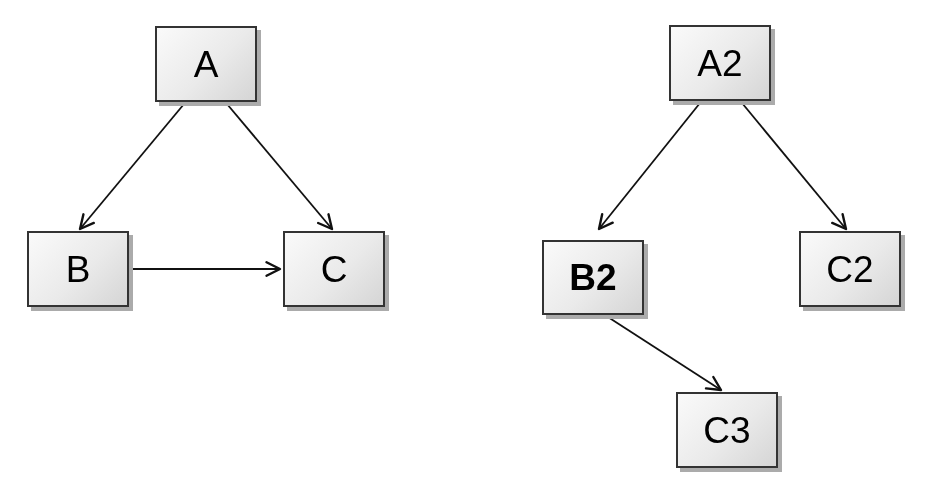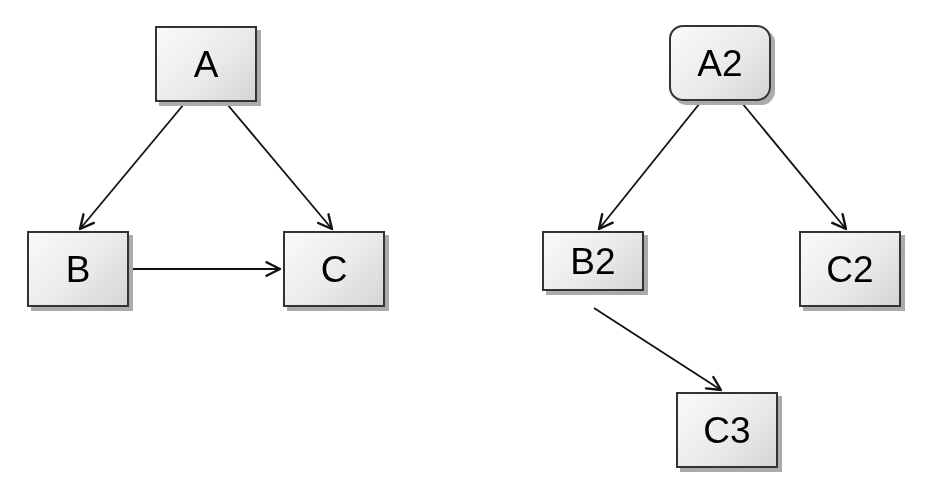--- a/index.html
+++ b/index.html
@@ -62,24 +62,24 @@
   <div id="nodes-layer">
       <div class="node" style="left: 155px; top: 26px; width: 102px; height: 76px; border-color: rgb(51, 51, 51); box-shadow: rgb(171, 171, 171) 4px 4px 0px;">
         <span class="node-label" style="color: rgb(0, 0, 0);">A</span>
       </div>
       <div class="node" style="left: 27px; top: 231px; width: 102px; height: 76px; border-color: rgb(51, 51, 51); box-shadow: rgb(171, 171, 171) 4px 4px 0px;">
         <span class="node-label" style="color: rgb(0, 0, 0);">B</span>
       </div>
       <div class="node" style="left: 283px; top: 231px; width: 102px; height: 76px; border-color: rgb(51, 51, 51); box-shadow: rgb(171, 171, 171) 4px 4px 0px;">
         <span class="node-label" style="color: rgb(0, 0, 0);">C</span>
       </div>
-      <div class="node" style="left: 669px; top: 25px; width: 102px; height: 76px; border-color: rgb(51, 51, 51); box-shadow: rgb(171, 171, 171) 4px 4px 0px; border-radius: 14px;">
+      <div class="node" style="left: 669px; top: 25px; width: 102px; height: 76px; border-color: rgb(51, 51, 51); box-shadow: rgb(171, 171, 171) 4px 4px 0px;">
         <span class="node-label" style="color: rgb(0, 0, 0);">A2</span>
       </div>
-      <div class="node" style="left: 542px; top: 231px; width: 102px; height: 60px; border-color: rgb(51, 51, 51); box-shadow: rgb(171, 171, 171) 4px 4px 0px;">
+      <div class="node" style="left: 542px; top: 240px; width: 102px; height: 75px; border-color: rgb(51, 51, 51); box-shadow: rgb(171, 171, 171) 4px 4px 0px; font-weight: bold;">
         <span class="node-label" style="color: rgb(0, 0, 0);">B2</span>
       </div>
       <div class="node" style="left: 799px; top: 231px; width: 102px; height: 76px; border-color: rgb(51, 51, 51); box-shadow: rgb(171, 171, 171) 4px 4px 0px; text-align: center;">
         <span class="node-label" style="color: rgb(0, 0, 0);">C2</span>
       </div>
       <div class="node" style="left: 676px; top: 392px; width: 102px; height: 76px; border-color: rgb(51, 51, 51); box-shadow: rgb(171, 171, 171) 4px 4px 0px;">
         <span class="node-label" style="color: rgb(0, 0, 0);">C3</span>
       </div>
     </div>
 </div>

